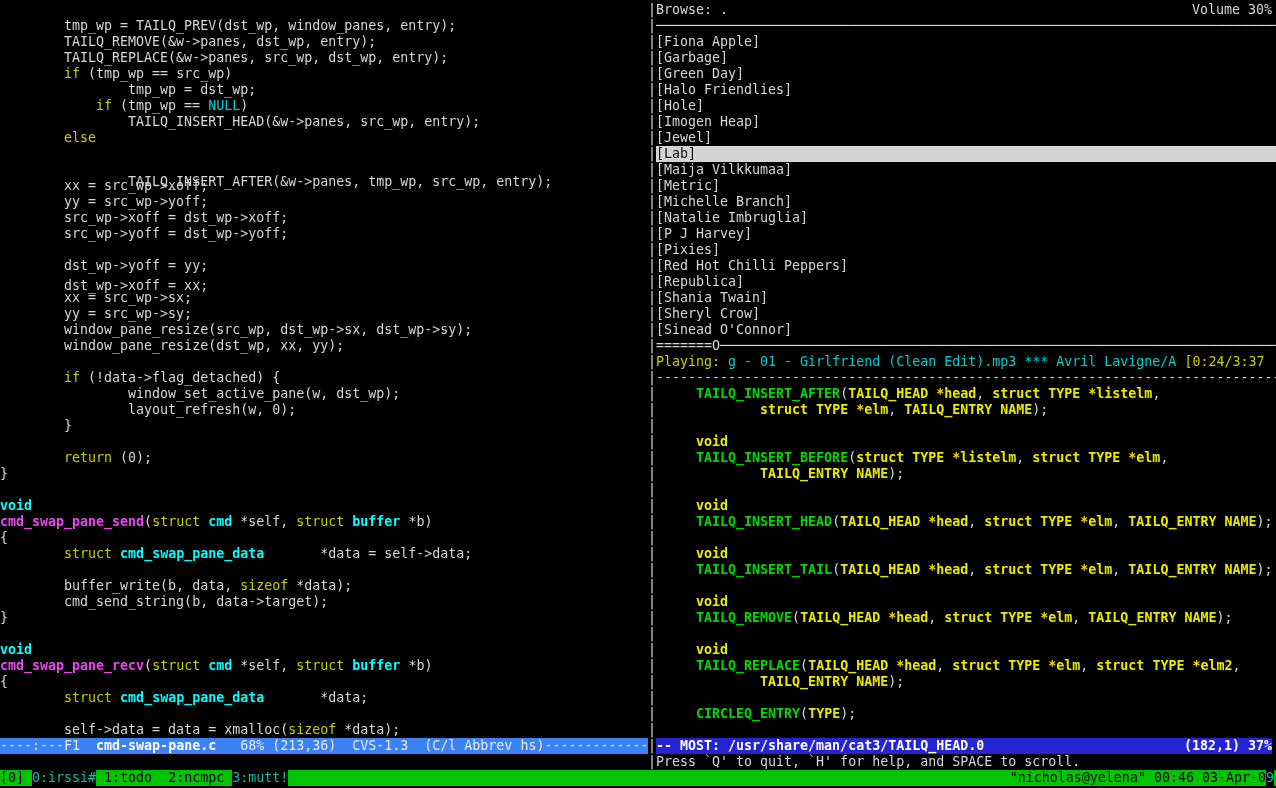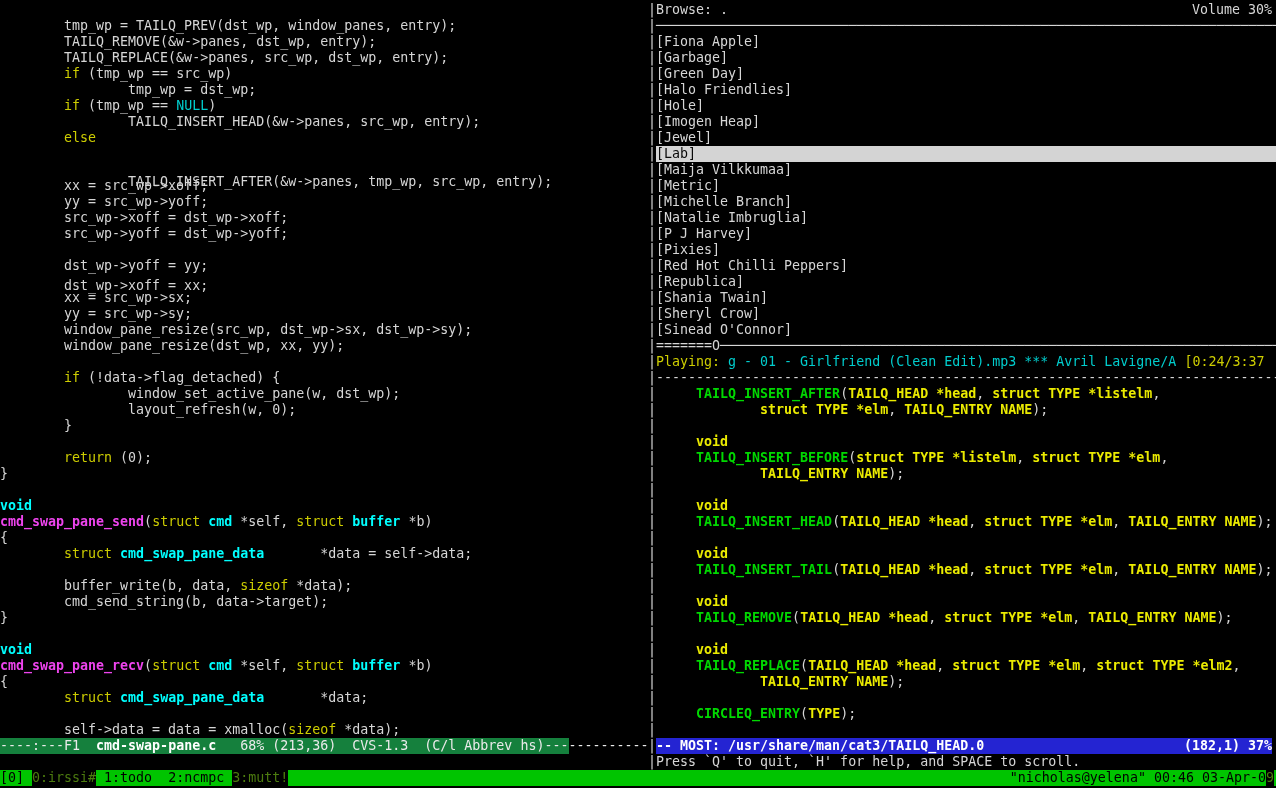--- a/index.html
+++ b/index.html
@@ -12,40 +12,40 @@
   .line span{white-space:pre;}
   .w{color:#d6d6d6;}
   .y{color:#cdcd00;}
   .by{color:#ebeb00;font-weight:bold;}
   .c{color:#00cdcd;}
   .bc{color:#00ffff;font-weight:bold;}
   .bm{color:#ee44ee;font-weight:bold;}
   .bg{color:#00d800;font-weight:bold;}
   .mw{color:#eaeaea;}
   .mb{color:#ffffff;font-weight:bold;}
-  .modeline{background:#15803d;width:569px;}
+  .modeline{background:#3b82f6;width:648px;}
   .mostbar{background:#2424d2;width:616px;display:flex;}
   .flexrow{display:flex;width:616px;}
   .fill{flex:1 1 auto;}
   .selrow{background:#d4d4d4;width:624px;}
   .sel{color:#0a0a0a;}
   .status{background:#00c400;width:1274px;display:flex;padding-right:2px;}
   .sg{color:#000000;background:#00c400;}
-  .sr{color:#4d7c0f;background:#000000;}
+  .sr{color:#14b8a6;background:#000000;}
 </style>
 </head>
 <body>
 
 <div id="screen">
     <div class="line" style="left: 0px; top: 18px;"><span class="w">        tmp_wp = TAILQ_PREV(dst_wp, window_panes, entry);</span></div>
     <div class="line" style="left: 0px; top: 34px;"><span class="w">        TAILQ_REMOVE(&amp;w-&gt;panes, dst_wp, entry);</span></div>
     <div class="line" style="left: 0px; top: 50px;"><span class="w">        TAILQ_REPLACE(&amp;w-&gt;panes, src_wp, dst_wp, entry);</span></div>
     <div class="line" style="left: 0px; top: 66px;"><span class="w">        </span><span class="y">if</span><span class="w"> (tmp_wp == src_wp)</span></div>
     <div class="line" style="left: 0px; top: 82px;"><span class="w">                tmp_wp = dst_wp;</span></div>
-    <div class="line" style="left: 0px; top: 98px;"><span class="w">        </span><span class="y">if</span><span class="w"> (tmp_wp == </span><span class="c">NULL</span><span class="w">)</span></div>
+    <div class="line" style="left: 0px; top: 98px; padding-left: 32px;"><span class="w">        </span><span class="y">if</span><span class="w"> (tmp_wp == </span><span class="c">NULL</span><span class="w">)</span></div>
     <div class="line" style="left: 0px; top: 114px;"><span class="w">                TAILQ_INSERT_HEAD(&amp;w-&gt;panes, src_wp, entry);</span></div>
     <div class="line" style="left: 0px; top: 130px;"><span class="w">        </span><span class="y">else</span></div>
     <div class="line" style="left: 0px; top: 146px; margin-top: 28px;"><span class="w">                TAILQ_INSERT_AFTER(&amp;w-&gt;panes, tmp_wp, src_wp, entry);</span></div>
     <div class="line" style="left: 0px; top: 178px;"><span class="w">        xx = src_wp-&gt;xoff;</span></div>
     <div class="line" style="left: 0px; top: 194px;"><span class="w">        yy = src_wp-&gt;yoff;</span></div>
     <div class="line" style="left: 0px; top: 210px;"><span class="w">        src_wp-&gt;xoff = dst_wp-&gt;xoff;</span></div>
     <div class="line" style="left: 0px; top: 226px;"><span class="w">        src_wp-&gt;yoff = dst_wp-&gt;yoff;</span></div>
     <div class="line" style="left: 0px; top: 242px; margin-top: 36px;"><span class="w">        dst_wp-&gt;xoff = xx;</span></div>
     <div class="line" style="left: 0px; top: 258px;"><span class="w">        dst_wp-&gt;yoff = yy;</span></div>
     <div class="line" style="left: 0px; top: 290px;"><span class="w">        xx = src_wp-&gt;sx;</span></div>

